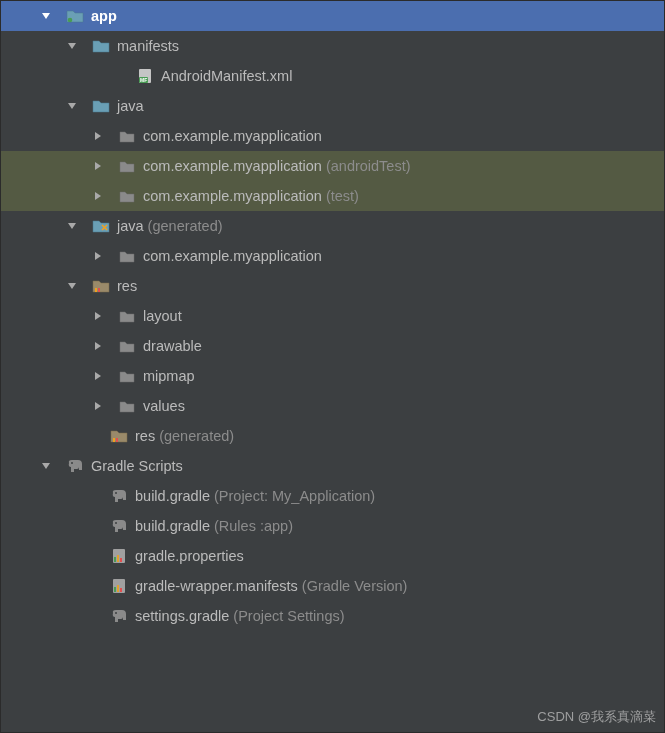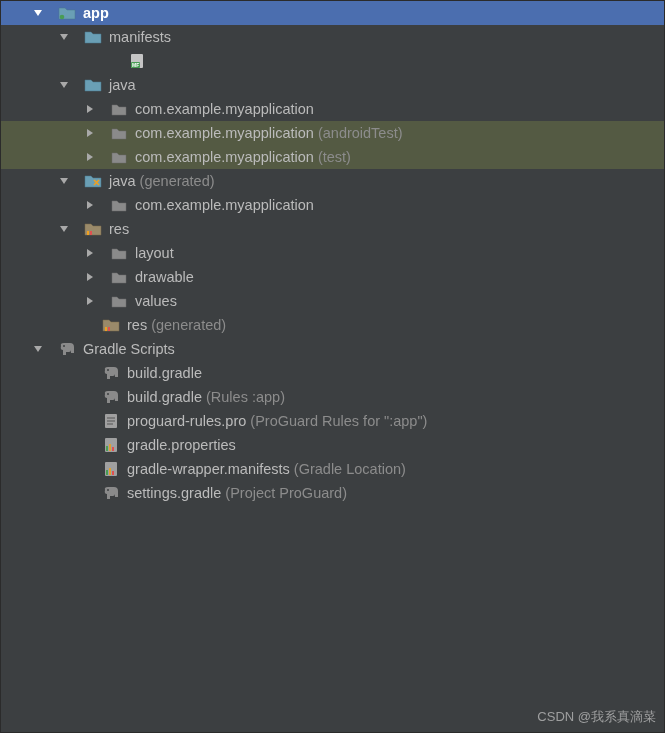--- a/index.html
+++ b/index.html
@@ -12,23 +12,23 @@
     width: 665px;
     height: 733px;
     overflow: hidden;
     position: relative;
     border: 1px solid #2b2b2b;
     box-sizing: border-box;
   }
   .row {
     display: flex;
     align-items: center;
-    height: 24px;
+    height: 30px;
     box-sizing: border-box;
-    padding-left: 8px;
+    padding-left: 16px;
     white-space: nowrap;
     cursor: pointer;
   }
   .row.selected {
     background: #4b6eaf;
     color: #ffffff;
   }
   .row.highlight {
     background: #545a43;
   }
@@ -116,20 +116,21 @@
         <svg></svg>
       </span>
       <span class="indent" style="width:28px"></span>
       <span class="icon">
         <svg viewBox="0 0 18 18">
           <rect x="3" y="2" width="12" height="14" rx="1" fill="#c5c5c5"></rect>
           <rect x="3" y="10" width="9" height="6" rx="1" fill="#499c54"></rect>
           <text x="4" y="15" font-size="5" fill="#fff" font-weight="700">MF</text>
         </svg>
       </span>
+      <span class="label">AndroidManifest.xml</span>
     </div>
     <div class="row">
       <span class="indent" style="width:46px"></span>
       <span class="chevron">
         <svg viewBox="0 0 10 10">
           <path d="M2 1 L8 5 L2 9 Z" fill="currentColor" transform="rotate(90 5 5)"></path>
         </svg>
       </span>
       <span class="indent" style="width:10px"></span>
       <span class="indent" style="width:0px"></span>
@@ -281,20 +282,36 @@
           <path d="M2 1 L8 5 L2 9 Z" fill="currentColor" transform="rotate(0 5 5)"></path>
         </svg>
       </span>
       <span class="indent" style="width:10px"></span>
       <span class="indent" style="width:0px"></span>
       <span class="icon">
         <svg viewBox="0 0 18 18">
           <path d="M2 5 L2 15 L16 15 L16 7 L9 7 L7 5 Z" fill="#8a8a8a" stroke="#6a6a6a" stroke-width="0.5"></path>
         </svg>
       </span>
+      <span class="label">mipmap</span>
+    </div>
+    <div class="row">
+      <span class="indent" style="width:72px"></span>
+      <span class="chevron">
+        <svg viewBox="0 0 10 10">
+          <path d="M2 1 L8 5 L2 9 Z" fill="currentColor" transform="rotate(0 5 5)"></path>
+        </svg>
+      </span>
+      <span class="indent" style="width:10px"></span>
+      <span class="indent" style="width:0px"></span>
+      <span class="icon">
+        <svg viewBox="0 0 18 18">
+          <path d="M2 5 L2 15 L16 15 L16 7 L9 7 L7 5 Z" fill="#8a8a8a" stroke="#6a6a6a" stroke-width="0.5"></path>
+        </svg>
+      </span>
       <span class="label">values</span>
     </div>
     <div class="row">
       <span class="indent" style="width:46px"></span>
       <span class="chevron blank">
         <svg></svg>
       </span>
       <span class="indent" style="width:28px"></span>
       <span class="icon">
         <svg viewBox="0 0 18 18">
@@ -329,52 +346,36 @@
         <svg></svg>
       </span>
       <span class="indent" style="width:28px"></span>
       <span class="icon">
         <svg viewBox="0 0 18 18">
           <path d="M3 6 Q2 3 6 3 L12 3 Q16 3 16 7 L16 13 L13 13 L13 10 Q13 12 11 12 L8 12 L8 15 L5 15 L5 10 Q2 10 3 6 Z" fill="#8a8a8a"></path>
           <circle cx="6" cy="6" r="1" fill="#3c3f41"></circle>
         </svg>
       </span>
       <span class="label">build.gradle</span>
+      <span class="suffix">(Project: My_Application)</span>
     </div>
     <div class="row">
       <span class="indent" style="width:46px"></span>
       <span class="chevron blank">
         <svg></svg>
       </span>
       <span class="indent" style="width:28px"></span>
       <span class="icon">
         <svg viewBox="0 0 18 18">
           <path d="M3 6 Q2 3 6 3 L12 3 Q16 3 16 7 L16 13 L13 13 L13 10 Q13 12 11 12 L8 12 L8 15 L5 15 L5 10 Q2 10 3 6 Z" fill="#8a8a8a"></path>
           <circle cx="6" cy="6" r="1" fill="#3c3f41"></circle>
         </svg>
       </span>
       <span class="label">build.gradle</span>
       <span class="suffix">(Rules :app)</span>
-    </div>
-    <div class="row">
-      <span class="indent" style="width:46px"></span>
-      <span class="chevron blank">
-        <svg></svg>
-      </span>
-      <span class="indent" style="width:28px"></span>
-      <span class="icon">
-        <svg viewBox="0 0 18 18">
-          <rect x="3" y="2" width="12" height="14" rx="1" fill="#a0a0a0"></rect>
-          <line x1="5" y1="6" x2="13" y2="6" stroke="#555" stroke-width="1"></line>
-          <line x1="5" y1="9" x2="13" y2="9" stroke="#555" stroke-width="1"></line>
-          <line x1="5" y1="12" x2="11" y2="12" stroke="#555" stroke-width="1"></line>
-        </svg>
-      </span>
-      <span class="label">proguard-rules.pro</span>
-      <span class="suffix">(ProGuard Rules for ":app")</span>
     </div>
     <div class="row">
       <span class="indent" style="width:46px"></span>
       <span class="chevron blank">
         <svg></svg>
       </span>
       <span class="indent" style="width:28px"></span>
       <span class="icon">
         <svg viewBox="0 0 18 18">
           <rect x="3" y="2" width="12" height="14" rx="1" fill="#a0a0a0"></rect>
@@ -393,31 +394,31 @@
       <span class="indent" style="width:28px"></span>
       <span class="icon">
         <svg viewBox="0 0 18 18">
           <rect x="3" y="2" width="12" height="14" rx="1" fill="#a0a0a0"></rect>
           <rect x="4" y="10" width="2" height="5" fill="#499c54"></rect>
           <rect x="7" y="8" width="2" height="7" fill="#e0a030"></rect>
           <rect x="10" y="11" width="2" height="4" fill="#e05050"></rect>
         </svg>
       </span>
       <span class="label">gradle-wrapper.manifests</span>
-      <span class="suffix">(Gradle Location)</span>
+      <span class="suffix">(Gradle Version)</span>
     </div>
     <div class="row">
       <span class="indent" style="width:46px"></span>
       <span class="chevron blank">
         <svg></svg>
       </span>
       <span class="indent" style="width:28px"></span>
       <span class="icon">
         <svg viewBox="0 0 18 18">
           <path d="M3 6 Q2 3 6 3 L12 3 Q16 3 16 7 L16 13 L13 13 L13 10 Q13 12 11 12 L8 12 L8 15 L5 15 L5 10 Q2 10 3 6 Z" fill="#8a8a8a"></path>
           <circle cx="6" cy="6" r="1" fill="#3c3f41"></circle>
         </svg>
       </span>
       <span class="label">settings.gradle</span>
-      <span class="suffix">(Project ProGuard)</span>
+      <span class="suffix">(Project Settings)</span>
     </div>
   </div>
 <div class="watermark">CSDN @我系真滴菜</div>
 
 </body></html>

